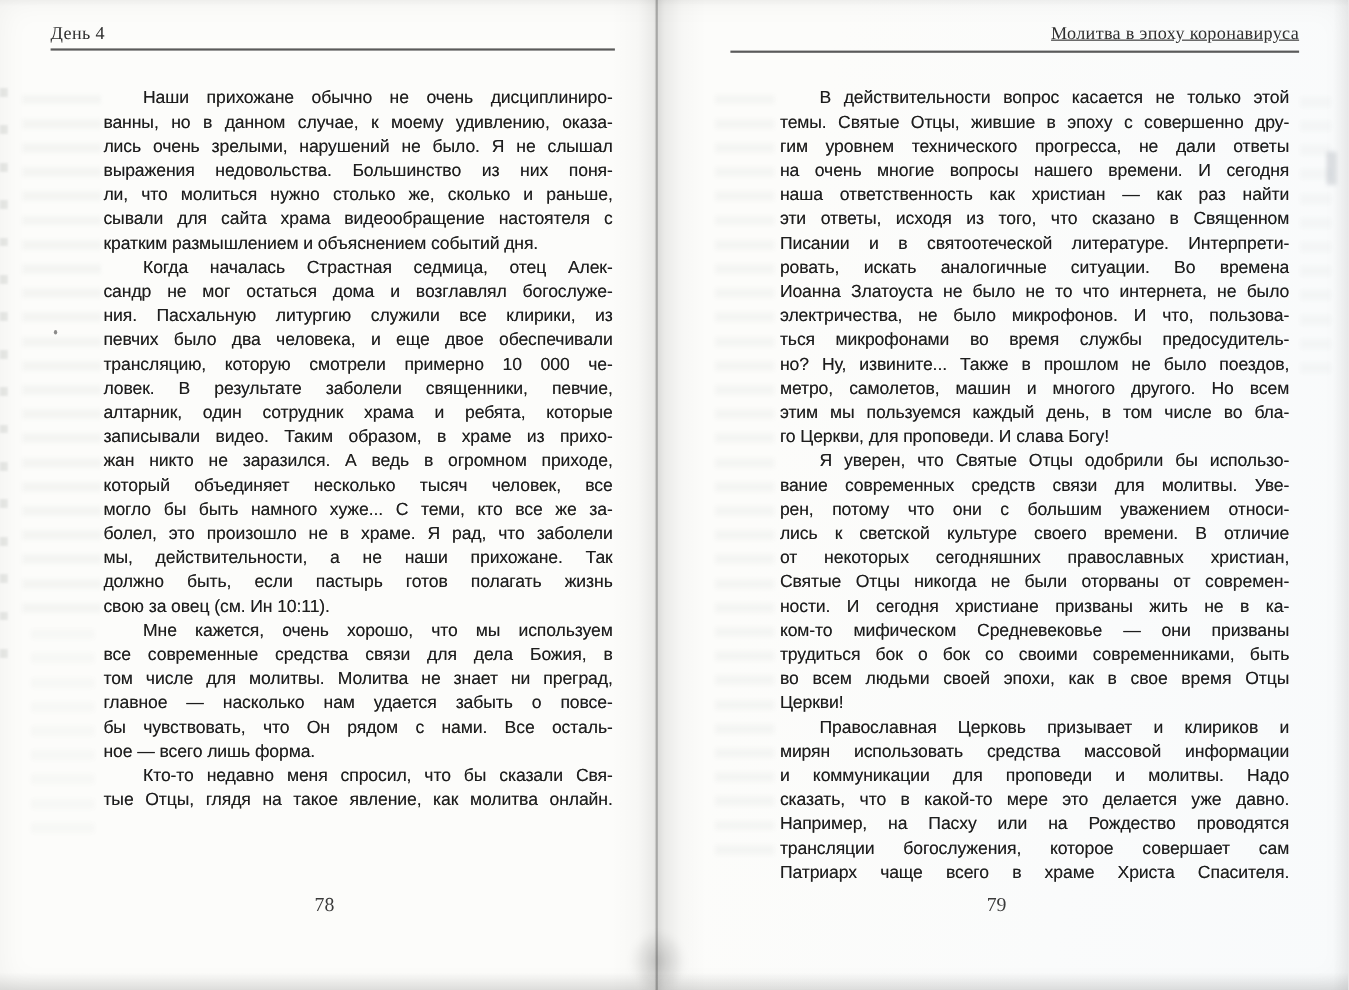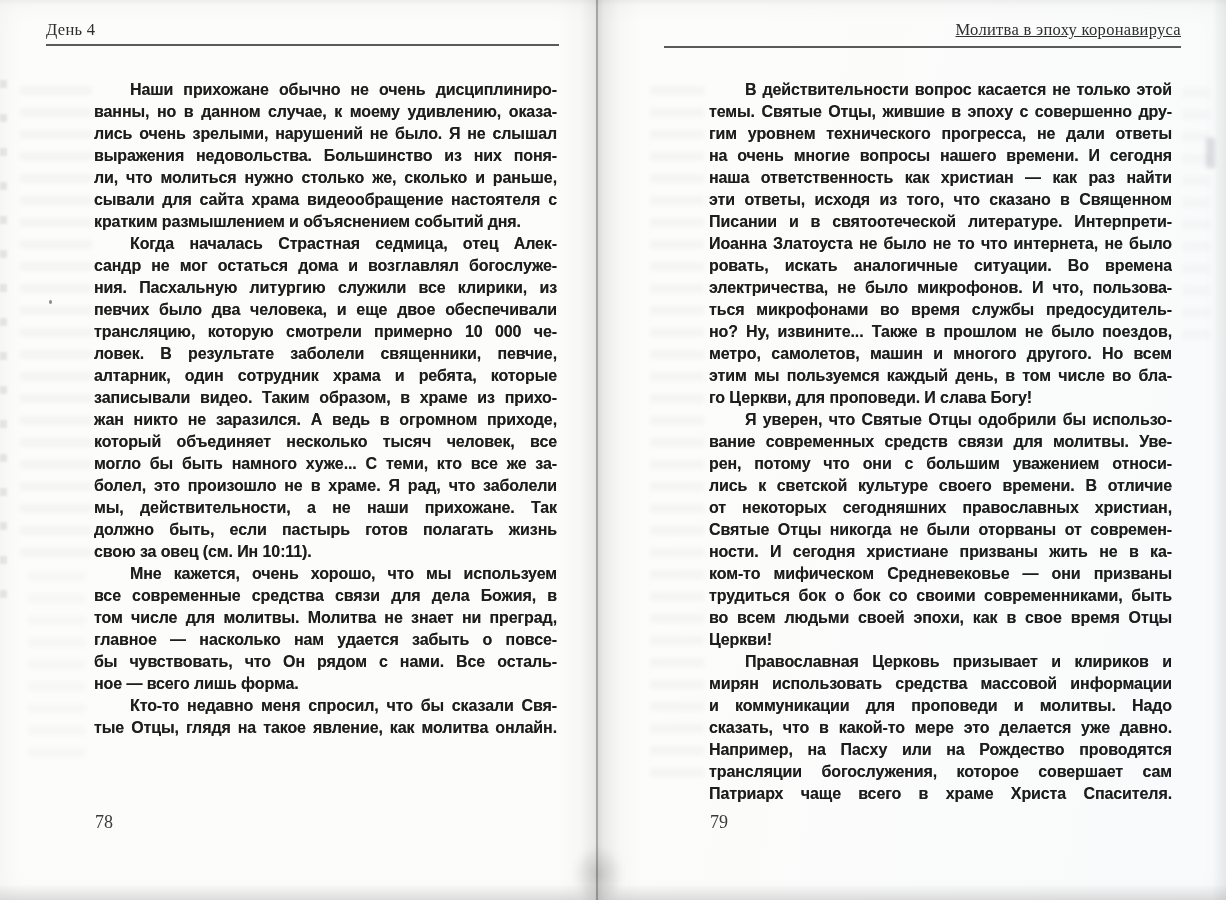--- a/index.html
+++ b/index.html
@@ -42,36 +42,35 @@
   
   .body-col {
     position: absolute;
     top: 79px;
     width: 463px;
     color: #1d1d1d;
     font-size: 16px;
     line-height: 22px;
     letter-spacing: -0.1px;
     text-shadow: 0 0 0.5px rgba(20,20,20,0.55);
-    font-weight: bold;
   }
   .body-left  { left: 94px; }
   .body-right { left: 709px; }
   .line { height: 22px; white-space: nowrap; text-align: left; }
   .line.just { white-space: normal; text-align: justify; text-align-last: justify; overflow: hidden; }
   .line.indent { padding-left: 36px; }
 
   
   .page-number {
     position: absolute;
     top: 812px;
     font-family: "Liberation Serif", "DejaVu Serif", serif;
     font-size: 18px;
     color: #3a3a3a;
-    text-align: left;
+    text-align: center;
   }
   .pn-left  { left: 95px;  width: 400px; }
   .pn-right { left: 710px; width: 392px; }
 
   
   .gutter {
     position: absolute; top: 0; left: 556px; width: 86px; height: 900px;
     background: linear-gradient(to right,
       rgba(0,0,0,0) 0%, rgba(0,0,0,0.02) 28%, rgba(0,0,0,0.07) 44%,
       rgba(0,0,0,0.13) 49%, rgba(0,0,0,0.07) 56%, rgba(0,0,0,0.02) 74%, rgba(0,0,0,0) 100%);
@@ -173,22 +172,22 @@
   <div class="running-head head-right">Молитва в эпоху коронавируса</div>
   <div class="rule rule-right"></div>
   <div class="body-col body-right">
       <div class="line indent just">В действительности вопрос касается не только этой</div>
       <div class="line just">темы. Святые Отцы, жившие в эпоху с совершенно дру-</div>
       <div class="line just">гим уровнем технического прогресса, не дали ответы</div>
       <div class="line just">на очень многие вопросы нашего времени. И сегодня</div>
       <div class="line just">наша ответственность как христиан — как раз найти</div>
       <div class="line just">эти ответы, исходя из того, что сказано в Священном</div>
       <div class="line just">Писании и в святоотеческой литературе. Интерпрети-</div>
+      <div class="line just">ровать, искать аналогичные ситуации. Во времена</div>
       <div class="line just">Иоанна Златоуста не было не то что интернета, не было</div>
-      <div class="line just">ровать, искать аналогичные ситуации. Во времена</div>
       <div class="line just">электричества, не было микрофонов. И что, пользова-</div>
       <div class="line just">ться микрофонами во время службы предосудитель-</div>
       <div class="line just">но? Ну, извините... Также в прошлом не было поездов,</div>
       <div class="line just">метро, самолетов, машин и многого другого. Но всем</div>
       <div class="line just">этим мы пользуемся каждый день, в том числе во бла-</div>
       <div class="line">го Церкви, для проповеди. И слава Богу!</div>
       <div class="line indent just">Я уверен, что Святые Отцы одобрили бы использо-</div>
       <div class="line just">вание современных средств связи для молитвы. Уве-</div>
       <div class="line just">рен, потому что они с большим уважением относи-</div>
       <div class="line just">лись к светской культуре своего времени. В отличие</div>

